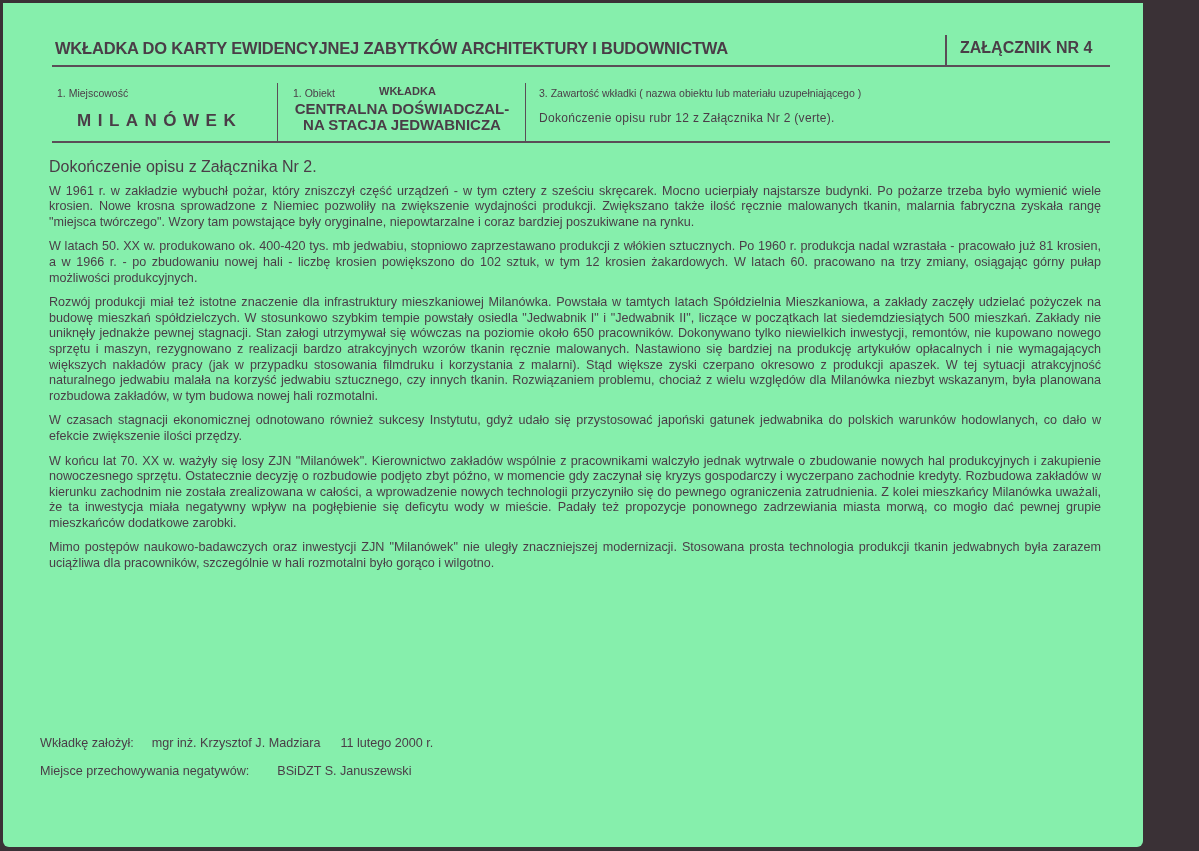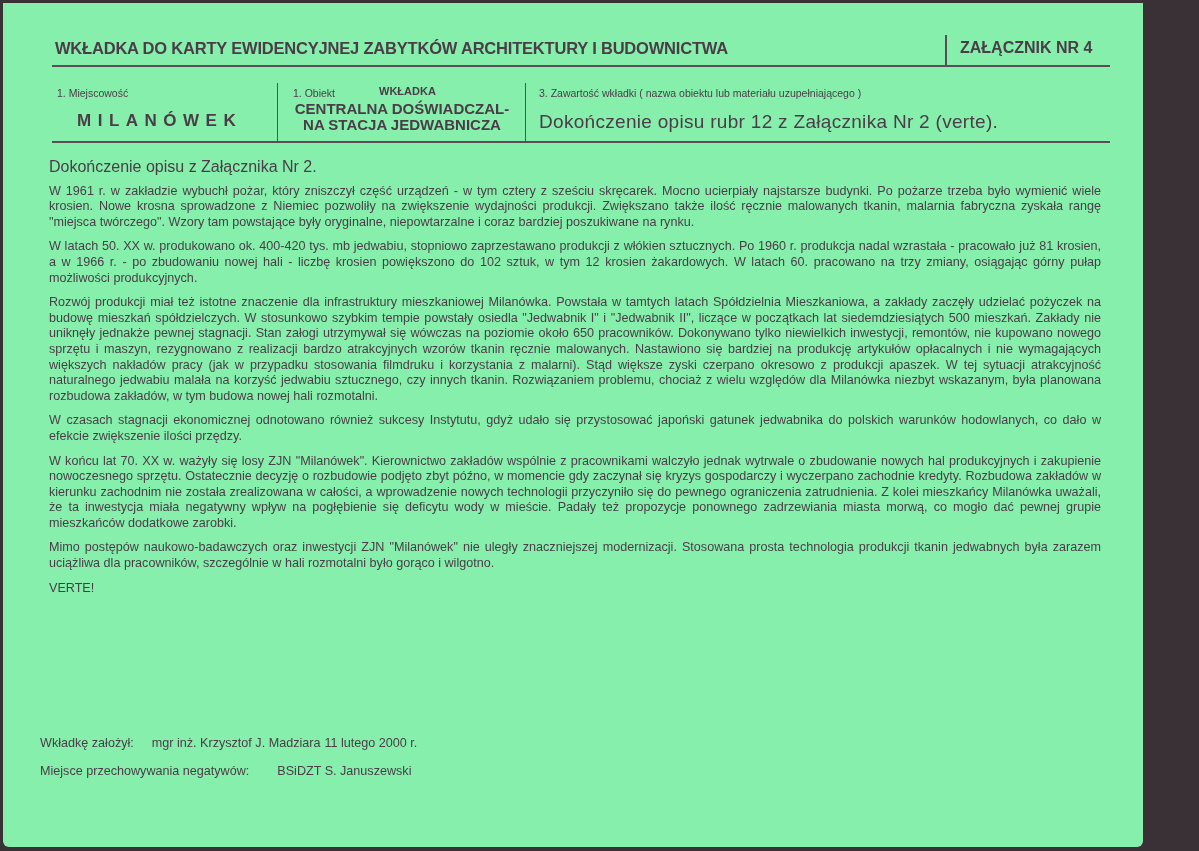--- a/index.html
+++ b/index.html
@@ -47,35 +47,35 @@
   .col2 .lbl { left: 15px; top: 4px; }
   .zespol {
     position: absolute; left: 101px; top: 2px; font-weight: bold; font-size: 11px; color: #4a3d47;
   }
   .obj-name {
     position: absolute; left: 0; width: 248px; top: 18px; text-align: center;
     font-weight: bold; font-size: 15px; line-height: 16px; color: #4a3d47;
   }
   .col3 .lbl { left: 13px; top: 4px; }
   .content {
-    position: absolute; left: 13px; top: 28px; font-size: 19px; letter-spacing: 0.3px; color: #4a3d47;
+    position: absolute; left: 13px; top: 28px; font-size: 12px; letter-spacing: 0.3px; color: #4a3d47;
   }
   .body-text {
     position: absolute; left: 46px; top: 156px; width: 1052px;
     font-family: "Liberation Sans", sans-serif; font-size: 12.6px; line-height: 15.6px; color: #4a3d47;
   }
   .body-text p { margin: 0 0 9px 0; text-align: justify; }
   .body-text p.heading { margin-bottom: 9px; font-size: 16px; }
   .body-text p.verte { margin-top: 0; }
   .footer-line { position: absolute; left: 37px; font-size: 12.6px; color: #4a3d47; }
   .f1 { top: 733px; }
   .f2 { top: 761px; }
   .f-label { font-weight: normal; color: #4a3d47; }
   .f1 .f-val { margin-left: 18px; margin-top: 46px; }
-  .f1 .f-date { margin-left: 4px; }
+  .f1 .f-date { margin-left: 20px; }
   .f2 .f-val { margin-left: 28px; }
 </style>
 </head>
 <body>
 
 <div class="sheet">
 
   <div class="title-row">
     <div class="title-main">WKŁADKA DO KARTY EWIDENCYJNEJ ZABYTKÓW ARCHITEKTURY I BUDOWNICTWA</div>
     <div class="title-divider"></div>
@@ -102,21 +102,20 @@
   </div>
 
   <div class="body-text">
     <p class="heading">Dokończenie opisu z Załącznika Nr 2.</p>
     <p>W 1961 r. w zakładzie wybuchł pożar, który zniszczył część urządzeń - w tym cztery z sześciu skręcarek. Mocno ucierpiały najstarsze budynki. Po pożarze trzeba było wymienić wiele krosien. Nowe krosna sprowadzone z Niemiec pozwoliły na zwiększenie wydajności produkcji. Zwiększano także ilość ręcznie malowanych tkanin, malarnia fabryczna zyskała rangę "miejsca twórczego". Wzory tam powstające były oryginalne, niepowtarzalne i coraz bardziej poszukiwane na rynku.</p>
     <p>W latach 50. XX w. produkowano ok. 400-420 tys. mb jedwabiu, stopniowo zaprzestawano produkcji z włókien sztucznych. Po 1960 r. produkcja nadal wzrastała - pracowało już 81 krosien, a w 1966 r. - po zbudowaniu nowej hali - liczbę krosien powiększono do 102 sztuk, w tym 12 krosien żakardowych. W latach 60. pracowano na trzy zmiany, osiągając górny pułap możliwości produkcyjnych.</p>
     <p>Rozwój produkcji miał też istotne znaczenie dla infrastruktury mieszkaniowej Milanówka. Powstała w tamtych latach Spółdzielnia Mieszkaniowa, a zakłady zaczęły udzielać pożyczek na budowę mieszkań spółdzielczych. W stosunkowo szybkim tempie powstały osiedla "Jedwabnik I" i "Jedwabnik II", liczące w początkach lat siedemdziesiątych 500 mieszkań. Zakłady nie uniknęły jednakże pewnej stagnacji. Stan załogi utrzymywał się wówczas na poziomie około 650 pracowników. Dokonywano tylko niewielkich inwestycji, remontów, nie kupowano nowego sprzętu i maszyn, rezygnowano z realizacji bardzo atrakcyjnych wzorów tkanin ręcznie malowanych. Nastawiono się bardziej na produkcję artykułów opłacalnych i nie wymagających większych nakładów pracy (jak w przypadku stosowania filmdruku i korzystania z malarni). Stąd większe zyski czerpano okresowo z produkcji apaszek. W tej sytuacji atrakcyjność naturalnego jedwabiu malała na korzyść jedwabiu sztucznego, czy innych tkanin. Rozwiązaniem problemu, chociaż z wielu względów dla Milanówka niezbyt wskazanym, była planowana rozbudowa zakładów, w tym budowa nowej hali rozmotalni.</p>
     <p>W czasach stagnacji ekonomicznej odnotowano również sukcesy Instytutu, gdyż udało się przystosować japoński gatunek jedwabnika do polskich warunków hodowlanych, co dało w efekcie zwiększenie ilości przędzy.</p>
     <p>W końcu lat 70. XX w. ważyły się losy ZJN "Milanówek". Kierownictwo zakładów wspólnie z pracownikami walczyło jednak wytrwale o zbudowanie nowych hal produkcyjnych i zakupienie nowoczesnego sprzętu. Ostatecznie decyzję o rozbudowie podjęto zbyt późno, w momencie gdy zaczynał się kryzys gospodarczy i wyczerpano zachodnie kredyty. Rozbudowa zakładów w kierunku zachodnim nie została zrealizowana w całości, a wprowadzenie nowych technologii przyczyniło się do pewnego ograniczenia zatrudnienia. Z kolei mieszkańcy Milanówka uważali, że ta inwestycja miała negatywny wpływ na pogłębienie się deficytu wody w mieście. Padały też propozycje ponownego zadrzewiania miasta morwą, co mogło dać pewnej grupie mieszkańców dodatkowe zarobki.</p>
     <p>Mimo postępów naukowo-badawczych oraz inwestycji ZJN "Milanówek" nie uległy znaczniejszej modernizacji. Stosowana prosta technologia produkcji tkanin jedwabnych była zarazem uciążliwa dla pracowników, szczególnie w hali rozmotalni było gorąco i wilgotno.</p>
-    <p class="verte">VERTE!</p>
   </div>
 
   <div class="footer-line f1">
     <span class="f-label">Wkładkę założył:</span><span class="f-val">mgr inż. Krzysztof J. Madziara</span><span class="f-date">11 lutego 2000 r.</span>
   </div>
   <div class="footer-line f2">
     <span class="f-label">Miejsce przechowywania negatywów:</span><span class="f-val">BSiDZT S. Januszewski</span>
   </div>
 
 </div>

